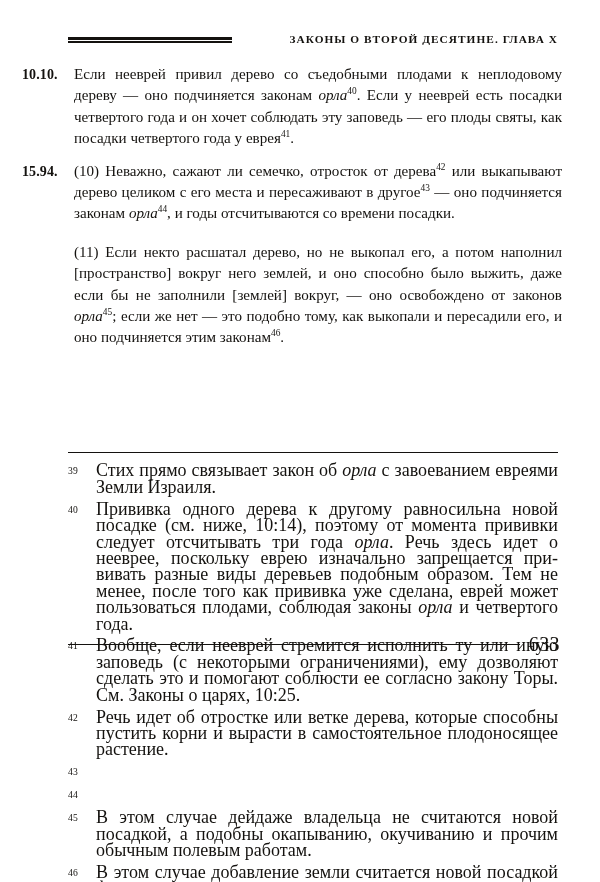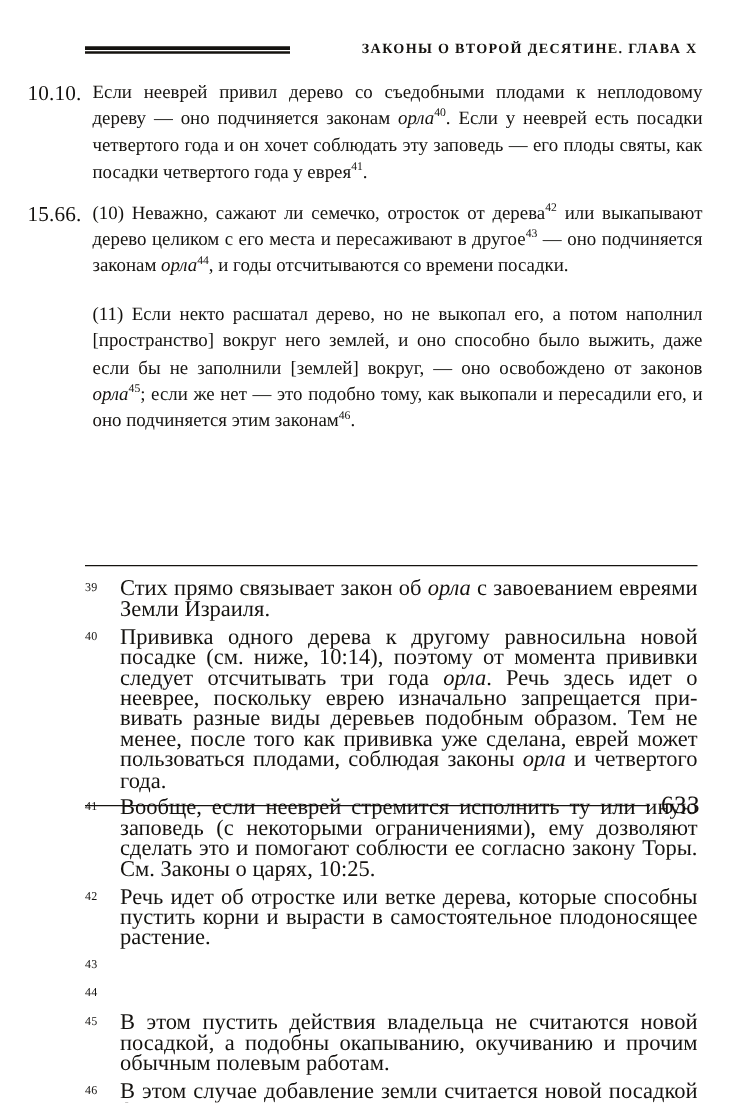--- a/index.html
+++ b/index.html
@@ -69,25 +69,26 @@
     width: 540px;
   }
   .para {
     display: flex;
     align-items: flex-start;
     margin-bottom: 11px;
   }
   .para-num {
     flex: 0 0 52px;
     width: 52px;
-    font-size: 17px;
+    font-size: 14px;
     line-height: 21.4px;
     letter-spacing: 0.1px;
     padding-top: 0px;
     white-space: nowrap;
+    font-weight: bold;
   }
   .para-body {
     flex: 1 1 auto;
     font-size: 15.1px;
     line-height: 21.4px;
     text-align: justify;
     text-justify: inter-word;
     hyphens: manual;
   }
   .para.nonum .para-body {
@@ -181,21 +182,21 @@
 
   <div class="body-area">
 
 
     <div class="para">
       <div class="para-num">10.10.</div>
       <div class="para-body">Если нееврей привил дерево со съедобными плодами к неплодо­вому дереву — оно подчиняется законам <em class="ital">орла</em><sup>40</sup>. Если у нееврей есть посадки четвертого года и он хочет соблюдать эту запо­ведь — его плоды святы, как посадки четвертого года у еврея<sup>41</sup>.</div>
     </div>
 
     <div class="para">
-      <div class="para-num">15.66.</div>
+      <div class="para-num">15.94.</div>
       <div class="para-body">(10) Неважно, сажают ли семечко, отросток от дерева<sup>42</sup> или вы­капывают дерево целиком с его места и пересаживают в дру­гое<sup>43</sup> — оно подчиняется законам <em class="ital">орла</em><sup>44</sup>, и годы отсчитываются со времени посадки.</div>
     </div>
 
     <div class="para nonum indent-block">
       <div class="para-body">(11) Если некто расшатал дерево, но не выкопал его, а потом наполнил [пространство] вокруг него землей, и оно способно было выжить, даже если бы не заполнили [землей] вокруг, — оно освобождено от законов <em class="ital">орла</em><sup>45</sup>; если же нет — это подобно тому, как выкопали и пересадили его, и оно подчиняется этим законам<sup>46</sup>.</div>
     </div>
 
   </div>
 
   <div class="fn-area">
@@ -218,21 +219,21 @@
           <div class="fn-text">Речь идет об отростке или ветке дерева, которые способны пустить корни и вырасти в самостоятельное плодоносящее растение.</div>
         </div>
         <div class="fn">
           <div class="fn-num">43</div>
         </div>
         <div class="fn">
           <div class="fn-num">44</div>
         </div>
         <div class="fn">
           <div class="fn-num">45</div>
-          <div class="fn-text">В этом пустить действия владельца не считаются новой посадкой, а подобны окапыванию, окучиванию и прочим обычным полевым работам.</div>
+          <div class="fn-text">В этом случае дейдаже владельца не считаются новой посадкой, а подобны окапыванию, окучиванию и прочим обычным полевым работам.</div>
         </div>
         <div class="fn">
           <div class="fn-num">46</div>
           <div class="fn-text">В этом случае добавление земли считается новой посадкой фактически вы­корчеванного дерева.</div>
         </div>
       </div>
   </div>
 
   <div class="folio">
     <div class="folio-rule"></div>

